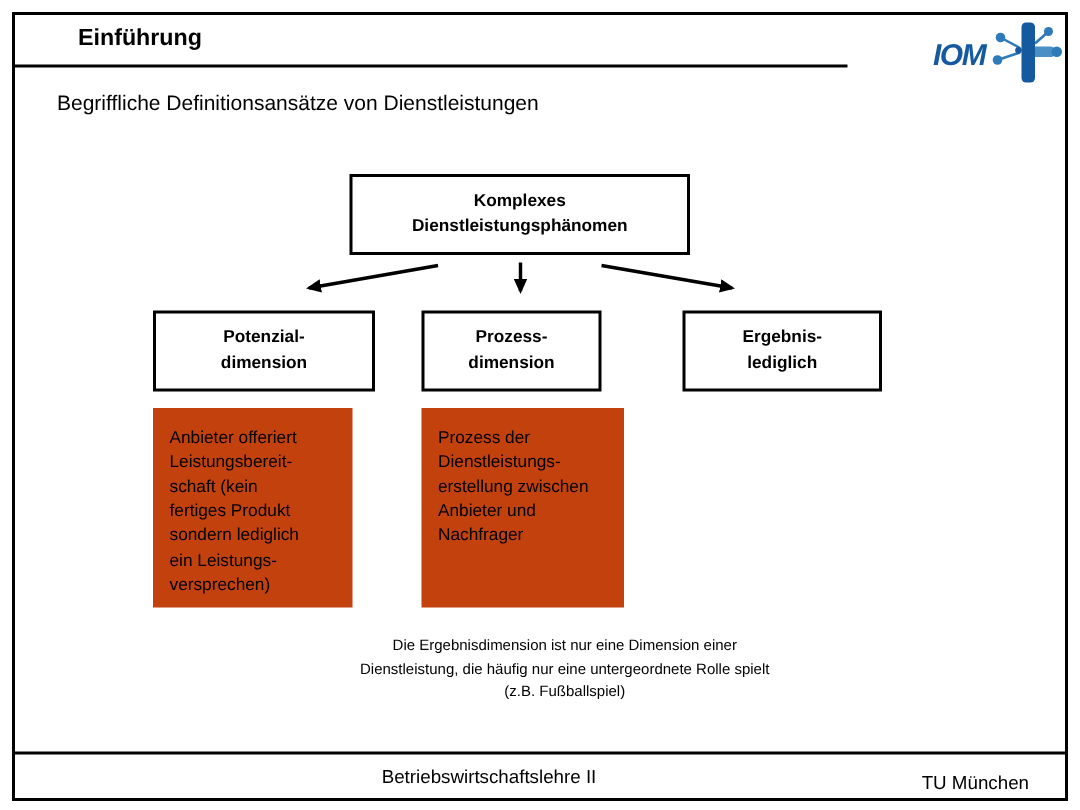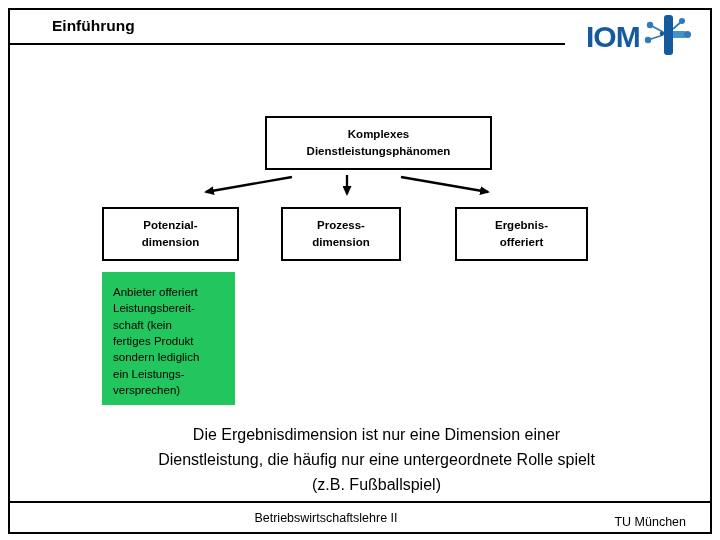--- a/index.html
+++ b/index.html
@@ -8,49 +8,49 @@
 
   .slide { position: absolute; left: 0; top: 0; width: 720px; height: 540px; background: #fff; }
 
   .frame { position: absolute; left: 8px; top: 8px; width: 704px; height: 526px;
            border: 2px solid #000; background: #fff; }
 
   .page-title { position: absolute; left: 52px; top: 17px; font-size: 15.5px; font-weight: bold; }
   .header-line { position: absolute; left: 8px; top: 43px; width: 557px; height: 2px; background: #000; }
 
   .logo { position: absolute; left: 586px; top: 13px; display: flex; align-items: center; gap: 2px; }
-  .logo-text { font-size: 30px; font-weight: bold; letter-spacing: -1px; }
+  .logo-text { font-size: 20px; font-weight: bold; font-style: italic; letter-spacing: -1px; margin-left: 36px; }
 
   .subtitle { position: absolute; left: 38px; top: 60px; font-size: 14px; }
 
   .root-box { position: absolute; left: 233px; top: 116px; width: 227px; height: 54px;
               border: 2.5px solid #000; background: #fff;
               display: flex; align-items: center; justify-content: center;
               font-size: 11.5px; font-weight: bold; text-align: center; line-height: 1.45;
-              white-space: pre-line; margin-left: 32px; }
+              white-space: pre-line; }
 
   .arrows { position: absolute; left: 0; top: 0; width: 720px; height: 540px; pointer-events: none; }
 
   .dim-box { position: absolute; top: 207px; height: 54px; border: 2px solid #000; background: #fff;
              display: flex; align-items: center; justify-content: center;
              font-size: 11.5px; font-weight: bold; text-align: center; line-height: 1.45;
              white-space: pre-line; }
-  .dim-box.c0 { left: 102px; width: 137px; }
+  .dim-box.c0 { left: 102px; width: 148px; }
   .dim-box.c1 { left: 281px; width: 120px; }
   .dim-box.c2 { left: 455px; width: 133px; }
 
-  .body-box { position: absolute; top: 272px; height: 133px; background: #22c55e;
+  .body-box { position: absolute; top: 272px; height: 133px; background: #c2410c;
               font-size: 11.5px; line-height: 1.42; padding: 12px 4px 0 11px;
               white-space: pre-line; }
   .body-box.c0 { left: 102px; width: 133px; }
   .body-box.c1 { left: 281px; width: 135px; }
   .body-box.c2 { left: 455px; width: 133px; }
 
   .statement { position: absolute; left: 0; top: 423px; width: 720px;
-               text-align: center; font-size: 16px; line-height: 1.55;
+               text-align: center; font-size: 10px; line-height: 1.55;
                white-space: pre-line; padding-left: 33px; }
 
   .footer-line { position: absolute; left: 8px; top: 501px; width: 704px; height: 2px; background: #000; }
   .footer-left  { position: absolute; left: 35px;  top: 511px; font-size: 12.5px; }
   .footer-center{ position: absolute; left: 0; width: 652px; top: 511px; text-align: center; font-size: 12.5px; }
   .footer-right { position: absolute; right: 34px; top: 515px; font-size: 12.5px; }
 </style>
 </head>
 <body>
 
@@ -74,20 +74,21 @@
         <rect x="22" y="2" width="9" height="40" rx="3" fill="#155a9e"></rect>
         <circle cx="8" cy="12" r="3.2" fill="#2f7ab8"></circle>
         <circle cx="6" cy="27" r="3.2" fill="#2f7ab8"></circle>
         <circle cx="40" cy="8" r="3" fill="#2f7ab8"></circle>
         <circle cx="45.5" cy="21.5" r="3.5" fill="#2f7ab8"></circle>
         <circle cx="20" cy="20.5" r="2.2" fill="#155a9e"></circle>
       </svg>
     </span>
   </div>
 
+  <div class="subtitle">Begriffliche Definitionsansätze von Dienstleistungen</div>
 
   <div class="root-box">Komplexes
 Dienstleistungsphänomen</div>
 
   <svg class="arrows">
     <defs>
       <marker id="ah" markerWidth="11" markerHeight="9" refX="8" refY="4.5" orient="auto" markerUnits="userSpaceOnUse">
         <path d="M0,0 L10,4.5 L0,9 z" fill="#000"></path>
       </marker>
     </defs>
@@ -96,29 +97,34 @@
       <line x1="347" y1="175" x2="347" y2="194" marker-end="url(#ah)"></line>
       <line x1="401" y1="177" x2="488" y2="192" marker-end="url(#ah)"></line>
     </g>
   </svg>
 
   <div class="dim-box c0">Potenzial-
 dimension</div>
   <div class="dim-box c1">Prozess-
 dimension</div>
   <div class="dim-box c2">Ergebnis-
-offeriert</div>
+lediglich</div>
 
   <div class="body-box c0">Anbieter offeriert
 Leistungsbereit-
 schaft (kein
 fertiges Produkt
 sondern lediglich
 ein Leistungs-
 versprechen)</div>
+  <div class="body-box c1">Prozess der
+Dienstleistungs-
+erstellung zwischen
+Anbieter und
+Nachfrager</div>
 
   <div class="statement">Die Ergebnisdimension ist nur eine Dimension einer
 Dienstleistung, die häufig nur eine untergeordnete Rolle spielt
 (z.B. Fußballspiel)</div>
 
   <div class="footer-line"></div>
   <div class="footer-center">Betriebswirtschaftslehre II</div>
   <div class="footer-right">TU München</div>
 
 </div>

